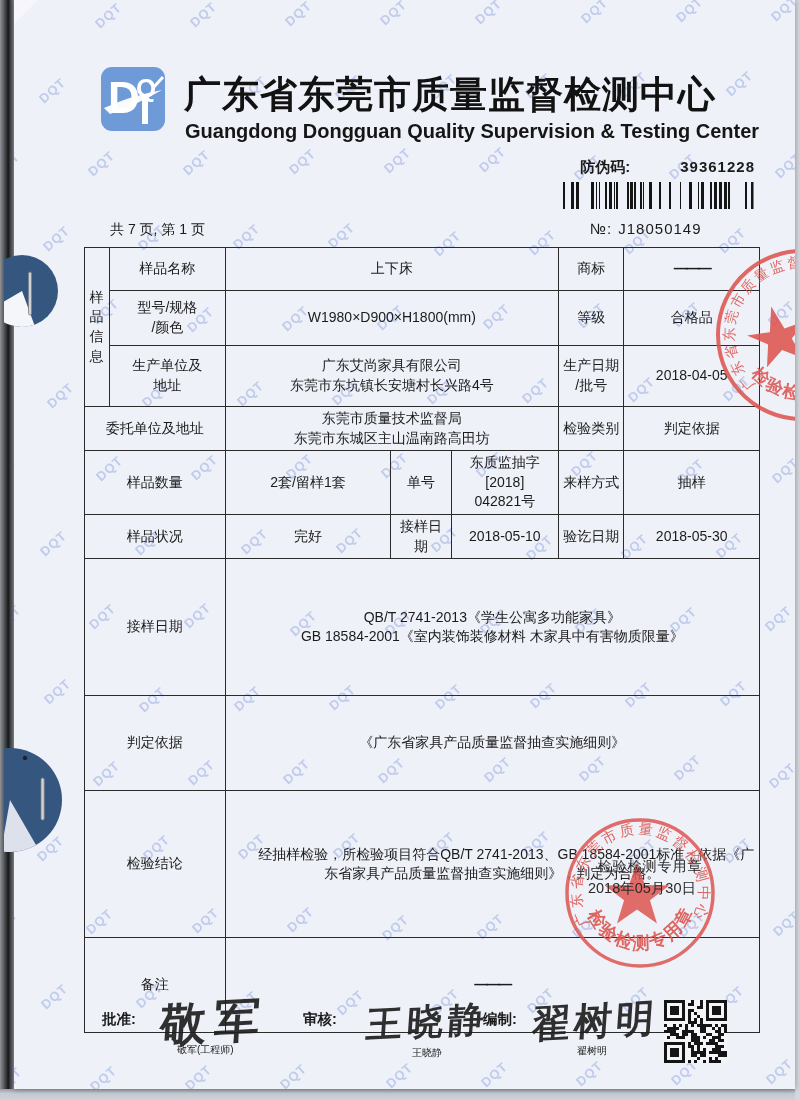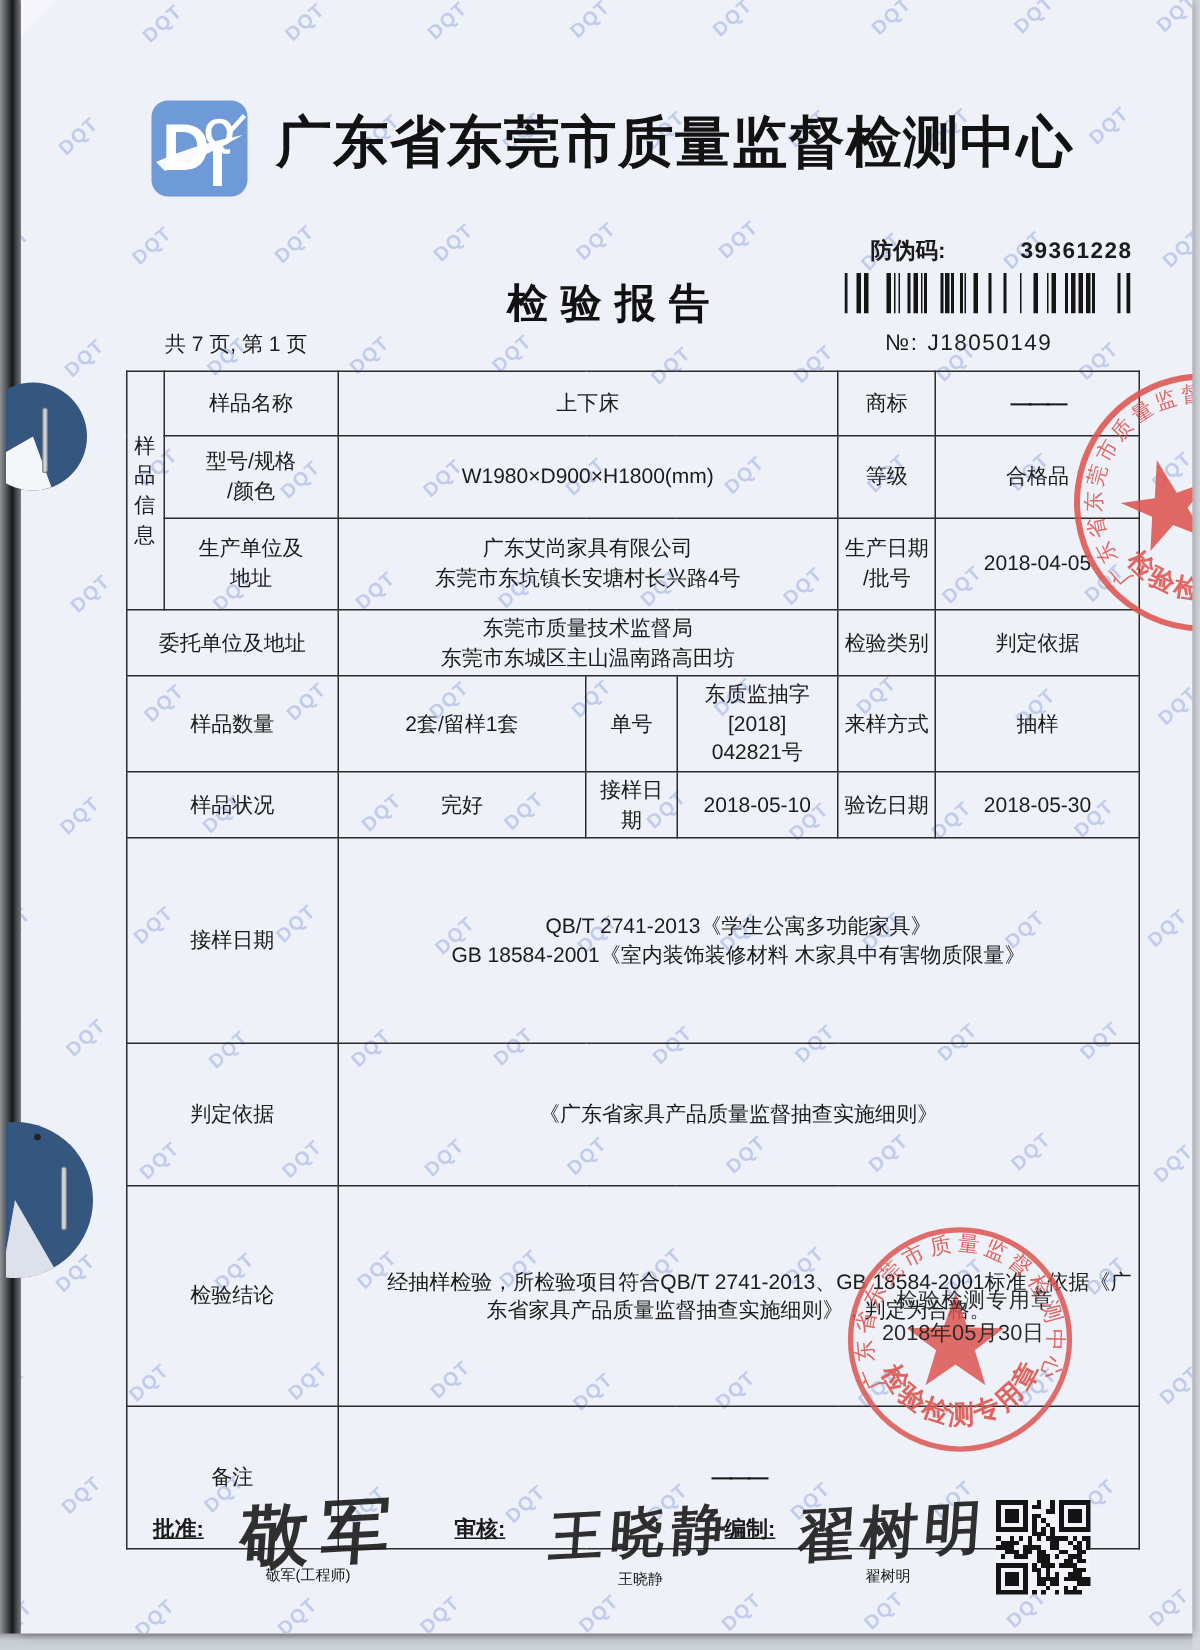--- a/index.html
+++ b/index.html
@@ -51,21 +51,21 @@
   td.small{font-size:13px;}
   td.concl{text-align:left;vertical-align:top;padding:36px 18px 0 12px;text-indent:2em;
     line-height:1.65;font-size:14px;}
   td.dash{letter-spacing:-2px;font-weight:600;color:#2a2a2a;}
 
   
   .stamp-main{position:absolute;left:486px;top:765px;z-index:3;}
   .stamp-partial{position:absolute;left:676px;top:240px;z-index:3;}
 
   
-  .flabel{position:absolute;font-size:14.5px;font-weight:600;text-decoration:underline;}
+  .flabel{position:absolute;font-size:14.5px;font-weight:600;}
   .sig{position:absolute;font-weight:700;color:#1f1f1f;opacity:.92;white-space:nowrap;
     transform:rotate(-3deg) skewX(-7deg);}
   .fname{position:absolute;font-size:10px;}
   .qr{position:absolute;left:650px;top:1000px;}
 
   .clip{position:absolute;z-index:4;}
 </style>
 </head>
 <body>
 
@@ -211,20 +211,21 @@
     <svg class="logo" viewBox="0 0 66 66">
       <rect x="1" y="1" width="64" height="64" rx="11" fill="#6f9ad8"></rect>
       <text x="8" y="47" font-size="44" font-weight="bold" fill="#ffffff" font-family="Liberation Sans,DejaVu Sans,sans-serif">D</text>
       <text x="36" y="31" font-size="26" font-weight="bold" fill="#ffffff" font-family="Liberation Sans,DejaVu Sans,sans-serif">Q</text>
       <rect x="42" y="30" width="6" height="28" fill="#ffffff"></rect>
       <path d="M 4 42 Q 30 30 62 24 Q 34 40 10 48 Z" fill="#ffffff" opacity="0.95"></path>
       <path d="M 50 16 l 4 5 l 9 -10" stroke="#ffffff" stroke-width="3" fill="none"></path>
     </svg>
 
     <div class="org-cn">广东省东莞市质量监督检测中心</div>
+    <div class="org-en">Guangdong Dongguan Quality Supervision &amp; Testing Center</div>
 
     <div class="security">
       <b>防伪码:</b><span>39361228</span>
     </div>
 
     <svg class="barcode" id="barcodeSvg" width="192" height="27" viewBox="0 0 192 27">
         <rect x="0" y="0" width="2" height="27" fill="#151515"></rect>
         <rect x="8" y="0" width="3" height="27" fill="#151515"></rect>
         <rect x="13" y="0" width="3" height="27" fill="#151515"></rect>
         <rect x="28" y="0" width="3" height="27" fill="#151515"></rect>
@@ -248,21 +249,20 @@
         <rect x="138" y="0" width="3" height="27" fill="#151515"></rect>
         <rect x="147" y="0" width="2" height="27" fill="#151515"></rect>
         <rect x="151" y="0" width="3" height="27" fill="#151515"></rect>
         <rect x="156" y="0" width="3" height="27" fill="#151515"></rect>
         <rect x="161" y="0" width="3" height="27" fill="#151515"></rect>
         <rect x="165" y="0" width="2" height="27" fill="#151515"></rect>
         <rect x="182" y="0" width="2" height="27" fill="#151515"></rect>
         <rect x="188" y="0" width="2.5" height="27" fill="#151515"></rect>
       </svg>
 
-    <div class="rtitle">检验报告</div>
     <div class="pages">共 7 页, 第 1 页</div>
     <div class="repno">
       <span style="margin:0">№:</span><span>J18050149</span>
     </div>
 
     <table class="info">
       <colgroup>
         <col style="width:25px">
           <col style="width:115px">
           <col style="width:165px">

